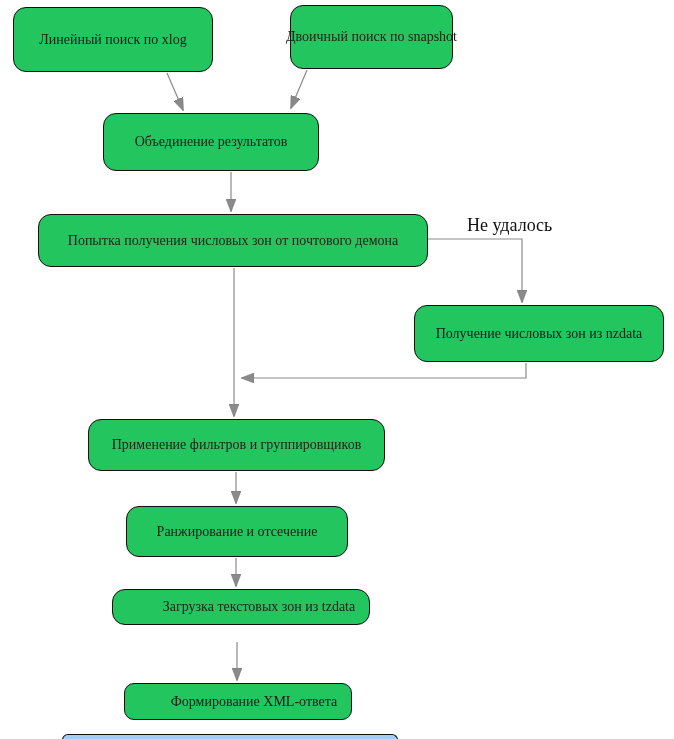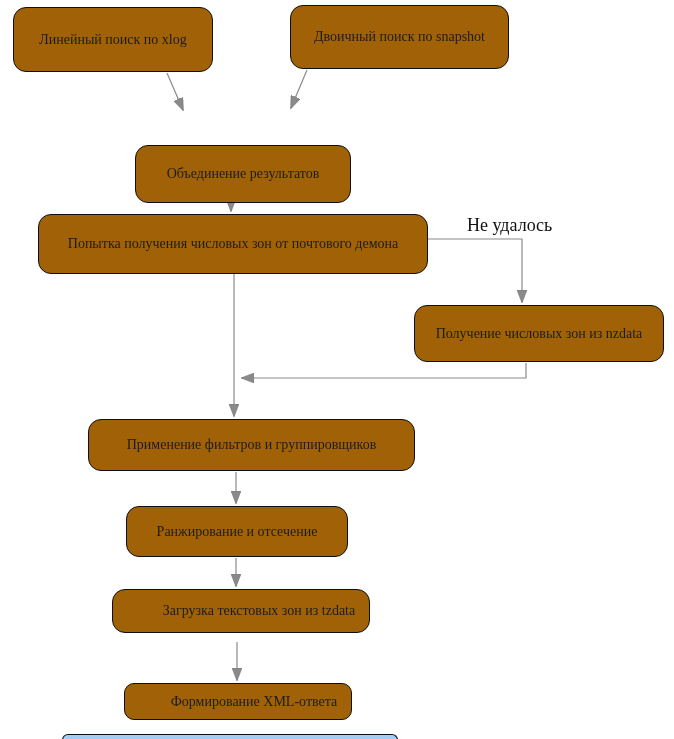--- a/index.html
+++ b/index.html
@@ -16,21 +16,21 @@
   }
   .edge-layer {
     position: absolute;
     left: 0; top: 0;
     width: 674px; height: 739px;
     pointer-events: none;
   }
   .node {
     position: absolute;
     box-sizing: border-box;
-    background: #a16207;
+    background: #22c55e;
     border: 1.5px solid #0f0f0f;
     border-radius: 13px;
     display: flex;
     align-items: center;
     justify-content: center;
     text-align: center;
     font-size: 14px;
     color: #1c1c1c;
     white-space: nowrap;
   }
@@ -69,33 +69,33 @@
       <path d="M526,363 L526,378 L242,378" marker-end="url(#arrow)"></path>
       <line x1="234" y1="268" x2="234" y2="416" marker-end="url(#arrow)"></line>
       <line x1="236" y1="472" x2="236" y2="503" marker-end="url(#arrow)"></line>
       <line x1="236" y1="558" x2="236" y2="586" marker-end="url(#arrow)"></line>
       <line x1="237" y1="642" x2="237" y2="680" marker-end="url(#arrow)"></line>
     </g>
   </svg>
 
   <div class="node" style="left:13px; top:7px; width:200px; height:65px;">Линейный поиск по xlog</div>
 
-  <div class="node" style="left:290px; top:5px; width:219px; height:64px;">Двоичный поиск по snapshot</div>
+  <div class="node" style="left:290px; top:5px; width:163px; height:64px;">Двоичный поиск по snapshot</div>
 
-  <div class="node" style="left:135px; top:113px; width:216px; height:58px;margin-top:32px;">Объединение результатов</div>
+  <div class="node" style="left:103px; top:113px; width:216px; height:58px;">Объединение результатов</div>
 
-  <div class="node" style="left:38px; top:214px; width:390px; height:60px;">Попытка получения числовых зон от почтового демона</div>
+  <div class="node" style="left:38px; top:214px; width:390px; height:53px;">Попытка получения числовых зон от почтового демона</div>
 
   <div class="node" style="left:398px; top:305px; width:250px; height:57px;margin-left:16px;">Получение числовых зон из nzdata</div>
 
-  <div class="node" style="left:88px; top:419px; width:327px; height:52px;">Применение фильтров и группировщиков</div>
+  <div class="node" style="left:88px; top:419px; width:297px; height:52px;">Применение фильтров и группировщиков</div>
 
   <div class="node" style="left:126px; top:506px; width:222px; height:51px;">Ранжирование и отсечение</div>
 
-  <div class="node" style="left:112px; top:589px; width:258px; height:44px;padding-left:36px;">Загрузка текстовых зон из tzdata</div>
+  <div class="node" style="left:112px; top:589px; width:258px; height:36px;padding-left:36px;">Загрузка текстовых зон из tzdata</div>
 
   <div class="node node-last" style="left:124px; top:683px; width:228px; height:37px;padding-left:32px;">Формирование XML-ответа</div>
 
   <div class="edge-label" style="left:467px; top:215px;">Не удалось</div>
 
   <div class="partial-node" style="left:62px; top:734px; width:336px; height:6px;"></div>
 
 </div>
 
 </body></html>

